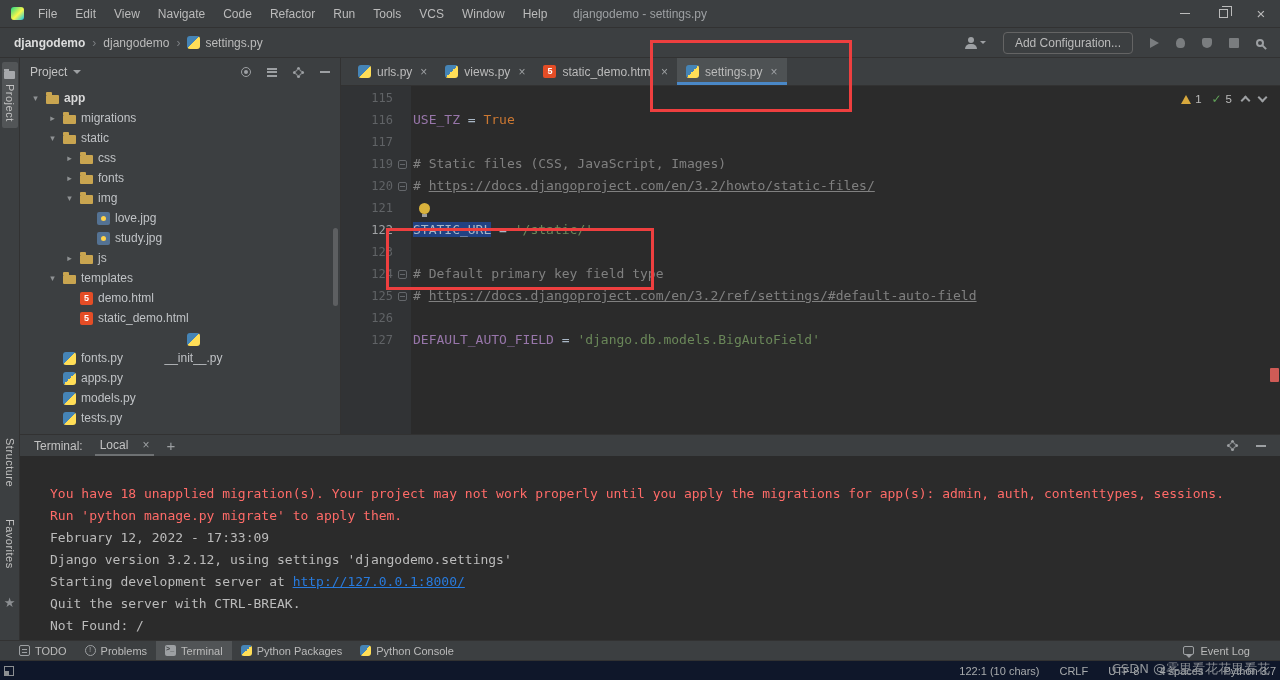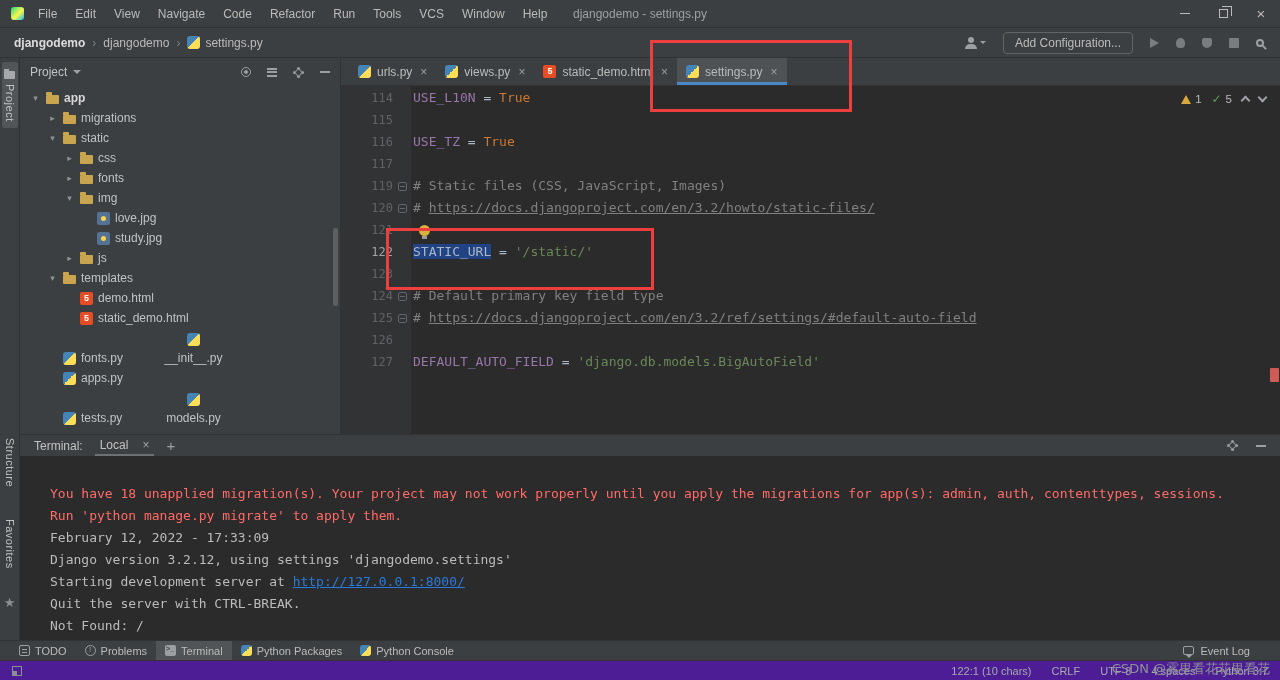--- a/index.html
+++ b/index.html
@@ -135,21 +135,21 @@
   .bb-problems{border:1px solid #9da0a3;border-radius:50%;position:relative;}
   .bb-problems::after{content:"!";position:absolute;left:0;right:0;top:-1px;text-align:center;font-size:8px;color:#9da0a3;}
   .bb-terminal{background:#9da0a3;border-radius:2px;position:relative;}
   .bb-terminal::after{content:">_";position:absolute;left:1px;top:0;font-size:7px;color:#3c3f41;font-weight:bold;}
   .bb-python{background:linear-gradient(135deg,#4584b6 0 50%,#ffde57 50% 100%);border-radius:3px;}
   .event-log{margin-left:auto;display:flex;align-items:center;gap:6px;padding-right:30px;color:#bbbbbb;}
   .bubble-icon{width:11px;height:9px;border:1px solid #9da0a3;border-radius:2px;position:relative;display:inline-block;}
   .bubble-icon::after{content:"";position:absolute;left:2px;bottom:-4px;border-left:3px solid transparent;border-right:3px solid transparent;border-top:3px solid #9da0a3;}
 
   
-  .status-bar{height:20px;flex:none;background:#4c1d95;border-top:1px solid #323232;display:flex;align-items:center;padding:0 12px;font-size:11px;color:#a8abad;}
+  .status-bar{height:20px;flex:none;background:#0f172a;border-top:1px solid #323232;display:flex;align-items:center;padding:0 4px;font-size:11px;color:#a8abad;}
   .grid-icon{width:10px;height:10px;border:1px solid #8c8f92;position:relative;display:inline-block;}
   .grid-icon::before{content:"";position:absolute;left:0;bottom:0;width:4px;height:4px;background:#8c8f92;}
   .sb-items{margin-left:auto;display:flex;gap:20px;}
 
   
   .anno{position:absolute;border:3px solid #ee3f3f;z-index:40;pointer-events:none;}
   .anno1{left:650px;top:40px;width:202px;height:72px;}
   .anno2{left:386px;top:228px;width:268px;height:62px;}
   .watermark{position:absolute;right:10px;bottom:2px;font-size:13px;color:#8e9297;z-index:50;font-family:"DejaVu Sans",sans-serif;}
 </style>
@@ -316,21 +316,21 @@
               <div class="tree-row" style="padding-left: 27px;">
                 <span class="arrow"></span>
                 <span class="fi fi-python"></span>
                 <span class="tree-label">fonts.py</span>
               </div>
               <div class="tree-row" style="padding-left: 27px;">
                 <span class="arrow"></span>
                 <span class="fi fi-python"></span>
                 <span class="tree-label">apps.py</span>
               </div>
-              <div class="tree-row" style="padding-left: 27px; flex-direction: column;">
+              <div class="tree-row" style="padding-left: 27px;">
                 <span class="arrow"></span>
                 <span class="fi fi-python"></span>
                 <span class="tree-label">models.py</span>
               </div>
               <div class="tree-row" style="padding-left: 27px;">
                 <span class="arrow"></span>
                 <span class="fi fi-python"></span>
                 <span class="tree-label">tests.py</span>
               </div>
             </div>
@@ -355,25 +355,20 @@
                 <span class="tab-close">×</span>
               </div>
               <div class="tab active">
                 <span class="fi fi-python"></span>
                 <span class="tab-label">settings.py</span>
                 <span class="tab-close">×</span>
               </div>
             </div>
           <div class="editor" id="editor">
             <div id="code-lines">
-                <div class="code-line">
-                  <span class="gut-num">114</span>
-                  <span class="gut-fold"></span>
-                  <span class="code-text"><span class="tok-var">USE_L10N</span><span class="tok-op"> = </span><span class="tok-kw">True</span></span>
-                </div>
                 <div class="code-line">
                   <span class="gut-num">115</span>
                   <span class="gut-fold"></span>
                   <span class="code-text"></span>
                 </div>
                 <div class="code-line">
                   <span class="gut-num">116</span>
                   <span class="gut-fold"></span>
                   <span class="code-text"><span class="tok-var">USE_TZ</span><span class="tok-op"> = </span><span class="tok-kw">True</span></span>
                 </div>

